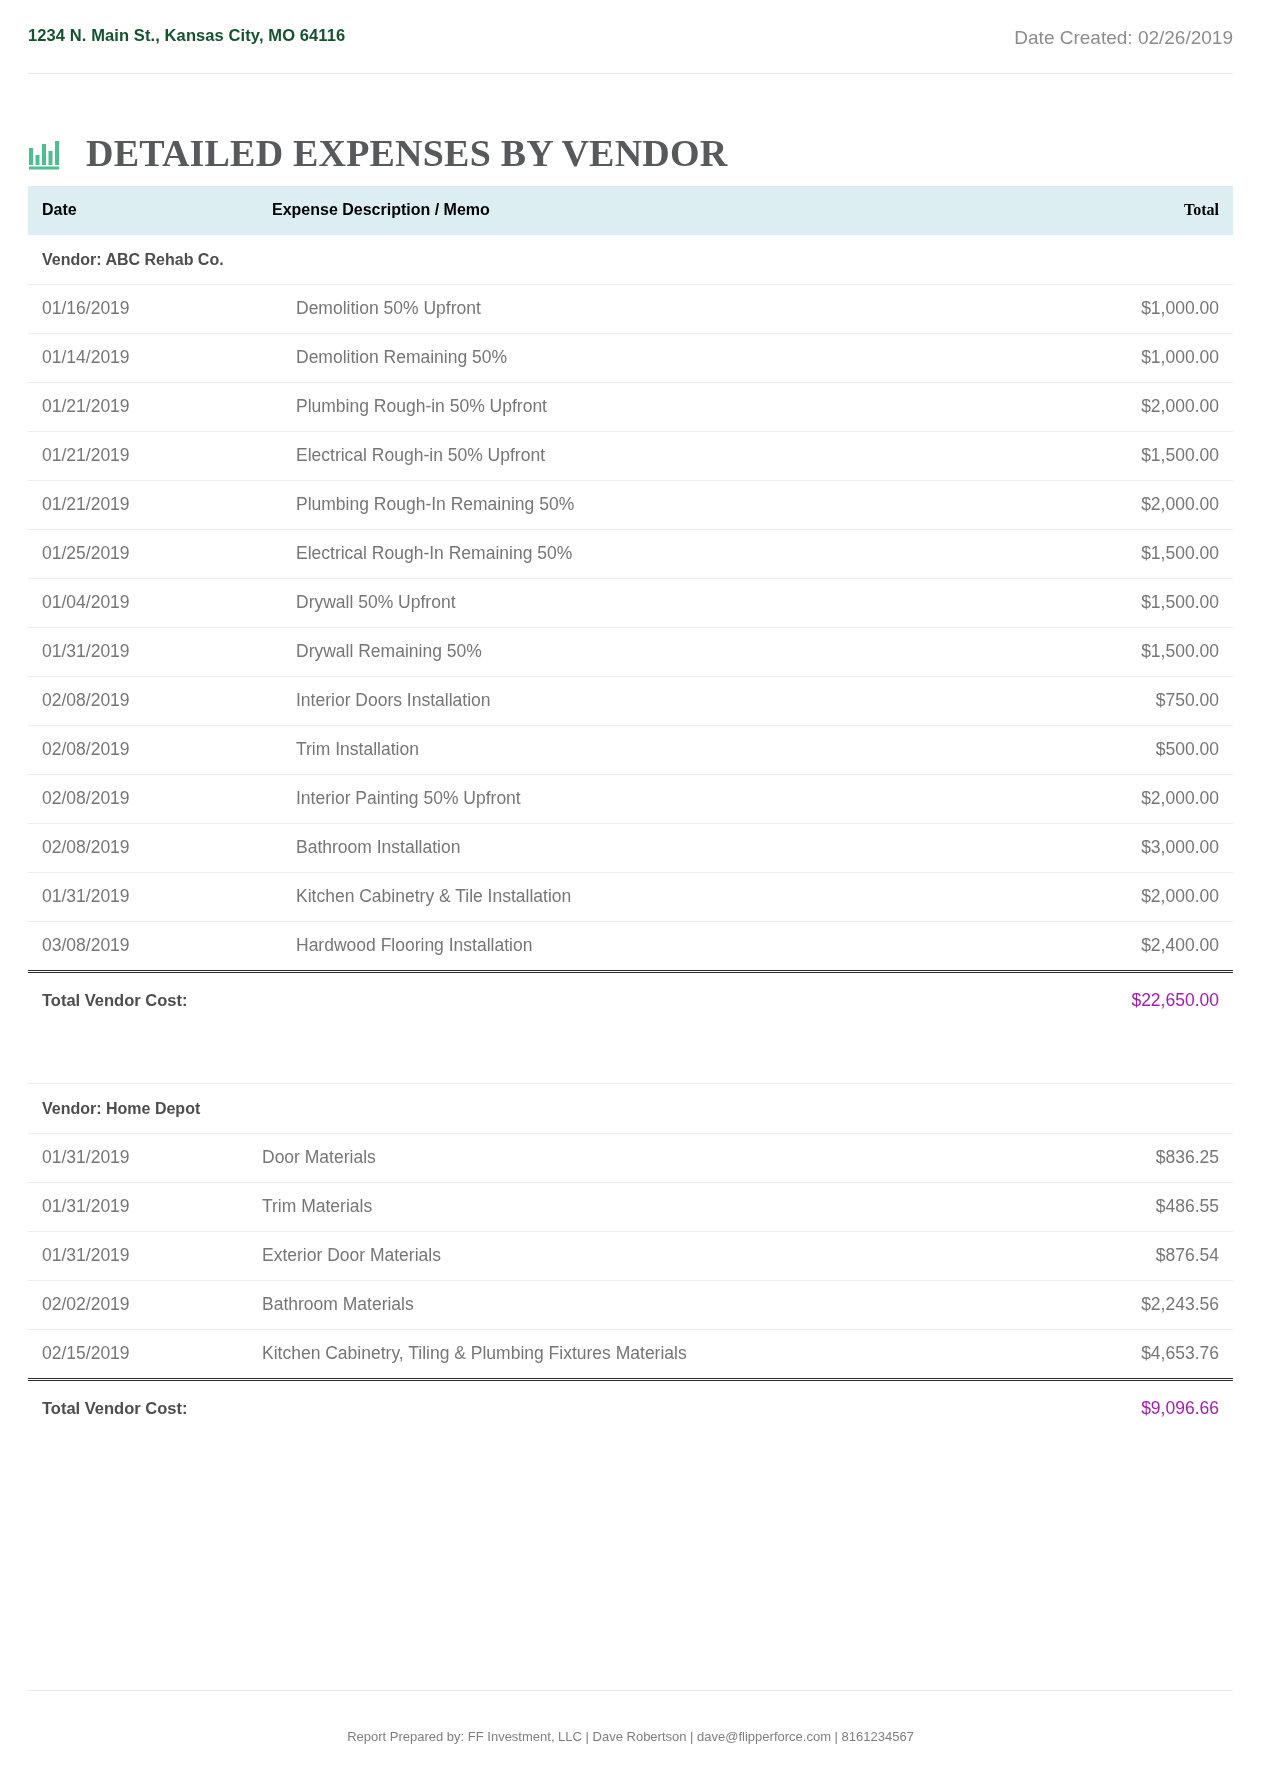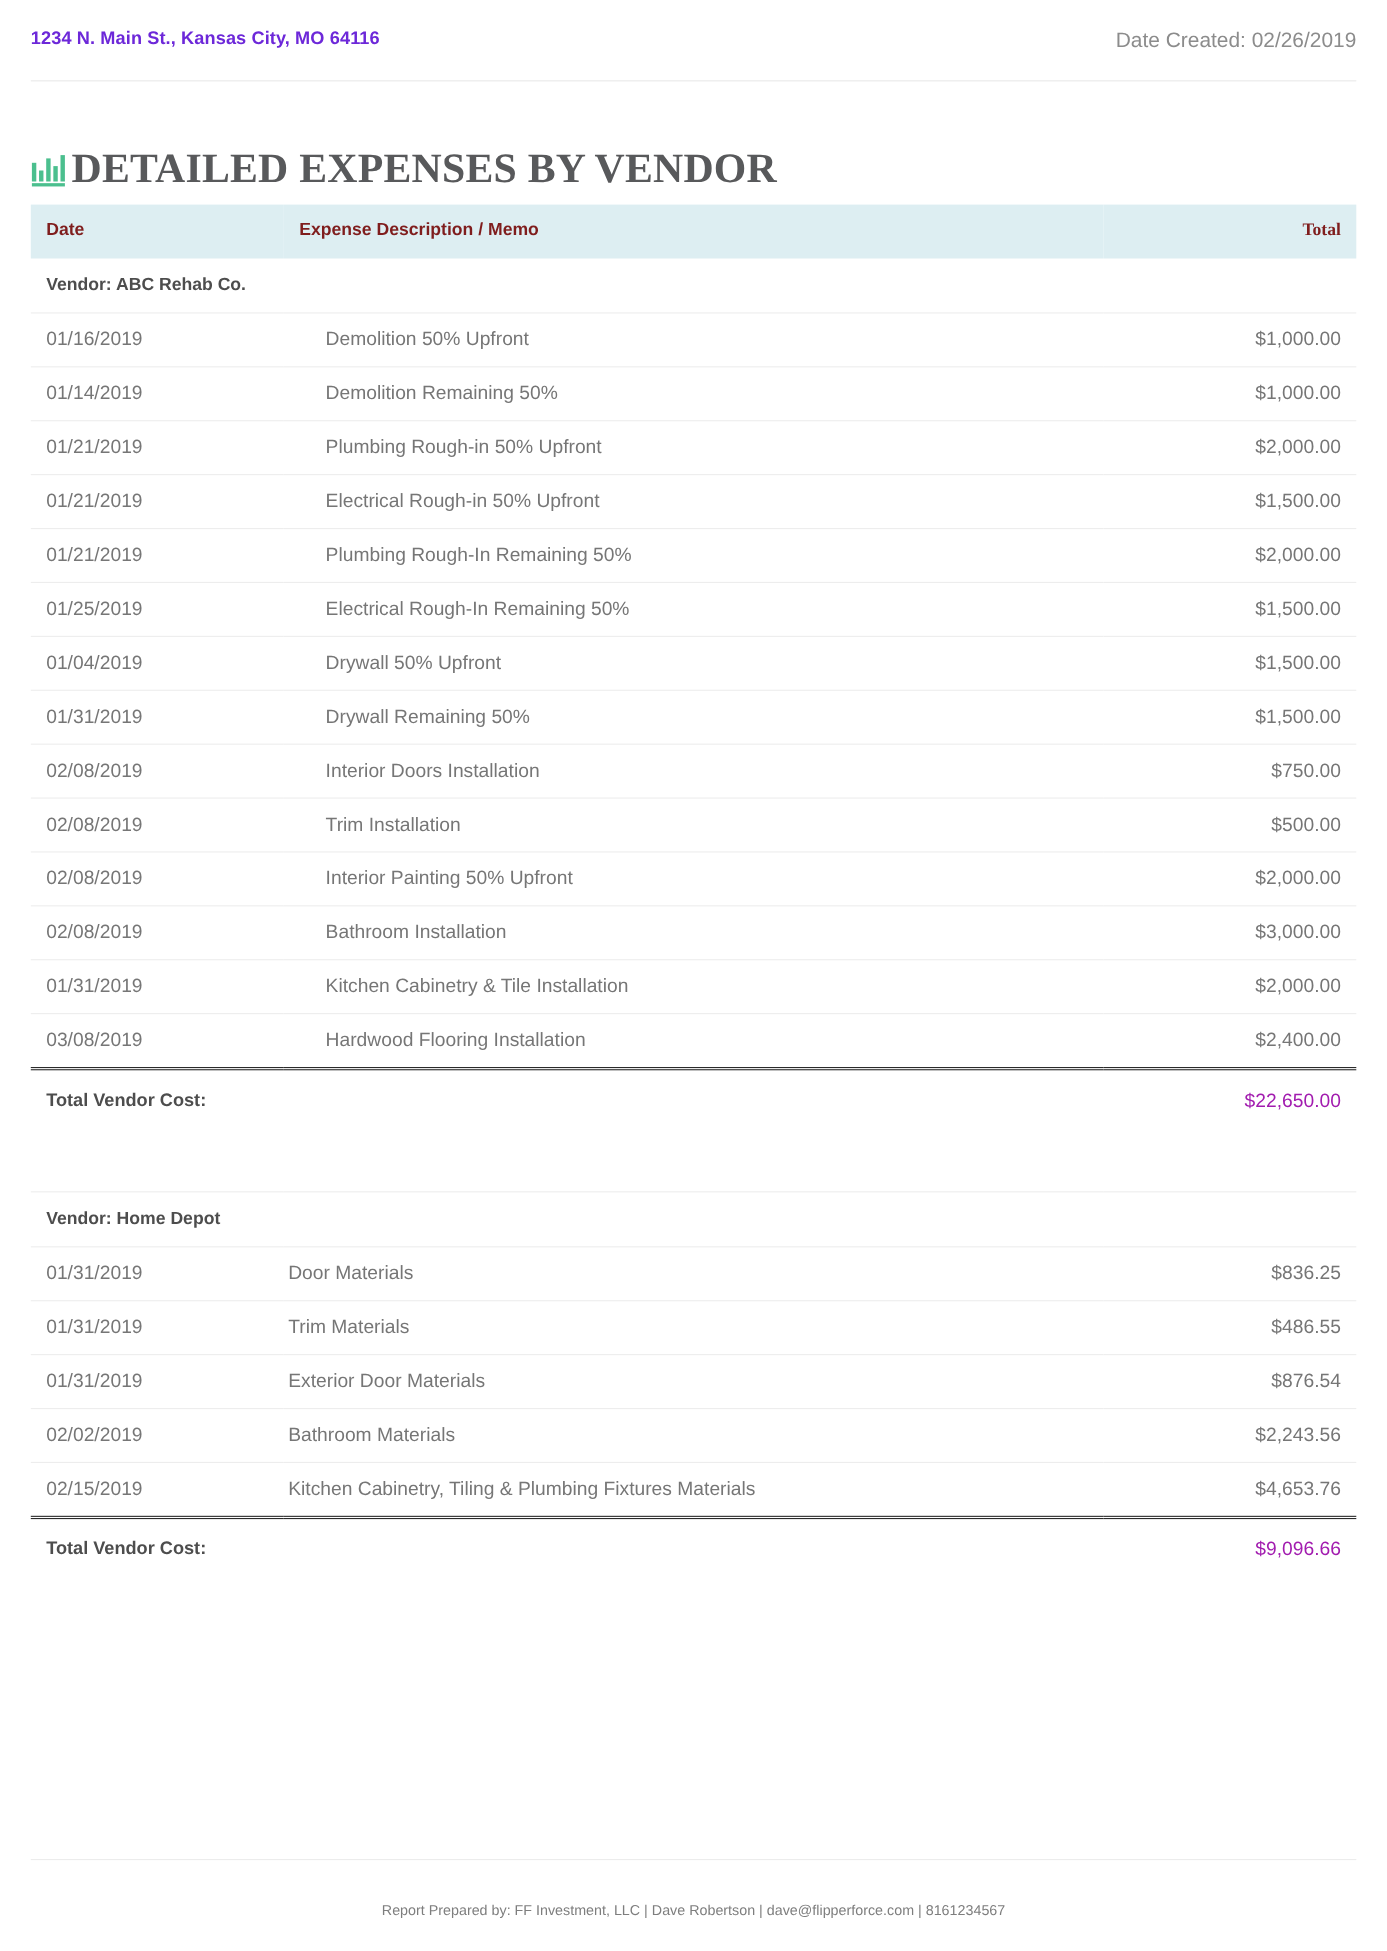--- a/index.html
+++ b/index.html
@@ -28,36 +28,36 @@
   .topbar {
     display: flex;
     align-items: flex-start;
     justify-content: space-between;
     padding: 26px 0 24px 0;
     border-bottom: 1px solid #e8e8e8;
   }
   .topbar-address {
     font-size: 16.5px;
     font-weight: bold;
-    color: #6d28d9;
+    color: #14532d;
     letter-spacing: 0.1px;
   }
   .topbar-date {
     font-size: 19px;
     font-weight: normal;
     color: #8c8c8c;
     padding-top: 1px;
   }
 
   
   .section-head {
     display: flex;
     align-items: center;
     margin: 60px 0 14px 0;
-    gap: 3px;
+    gap: 24px;
   }
   .chart-icon {
     display: block;
     flex: 0 0 auto;
     width: 34px;
     height: 34px;
   }
   .section-title {
     font-family: "Liberation Serif", serif;
     font-weight: bold;
@@ -74,21 +74,21 @@
     table-layout: fixed;
   }
   table.report col.c-date   { width: 230px; }
   table.report col.c-desc   { width: auto; }
   table.report col.c-total  { width: 230px; }
 
   thead th {
     background: #ddeef2;
     font-size: 16px;
     font-weight: bold;
-    color: #7f1d1d;
+    color: #000000;
     padding: 15px 14px 16px 14px;
     text-align: left;
     border: none;
   }
   thead th.num { text-align: right; font-family: Liberation Serif, serif; }
 
   tbody td {
     font-size: 17.5px;
     font-weight: normal;
     color: #767676;

